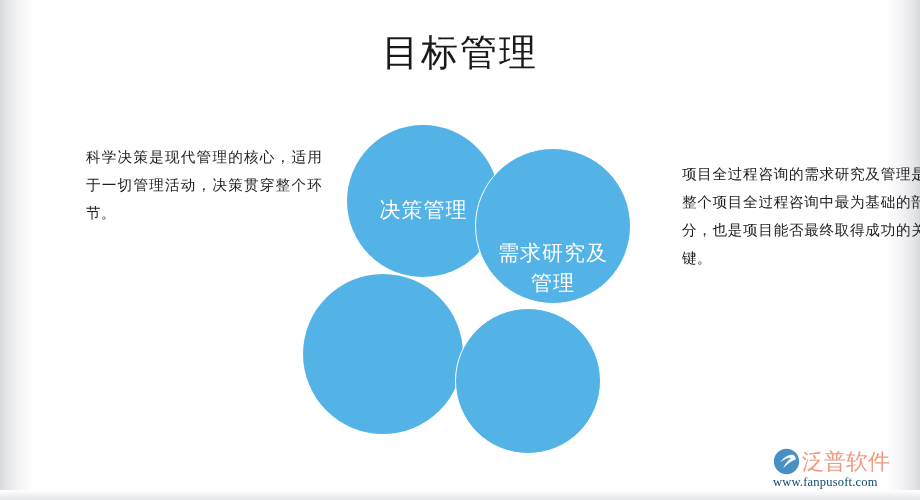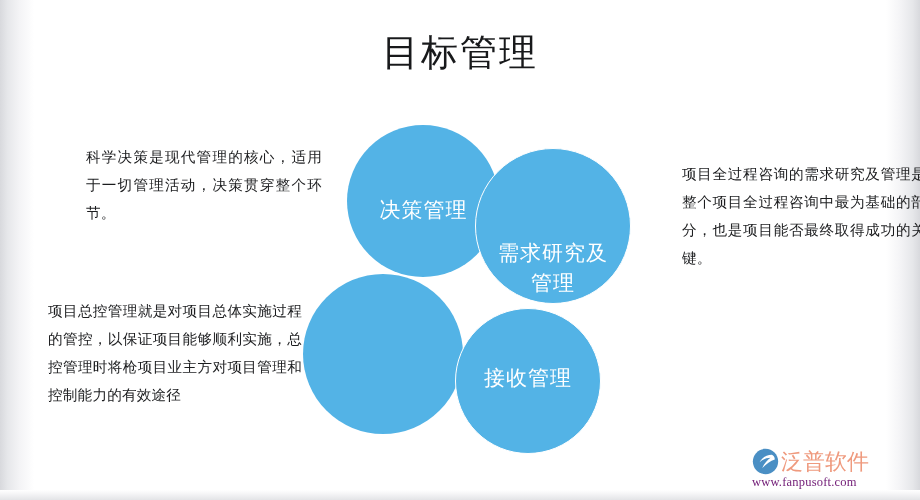--- a/index.html
+++ b/index.html
@@ -124,21 +124,21 @@
     text-justify: inter-ideograph;
   }
   #desc-tl { left: 86px;  top: 143px; width: 236px; }
   #desc-tr { left: 634px; top: 160px; width: 244px; margin-left: 48px; }
   #desc-bl { left: 48px;  top: 297px; width: 254px; }
   #desc-br { left: 630px; top: 355px; width: 248px; }
 
   
   .watermark {
     position: absolute;
-    left: 752px;
+    left: 773px;
     top: 447px;
     width: 128px;
     height: 46px;
   }
   .wm-row {
     display: flex;
     align-items: center;
     height: 28px;
   }
   .wm-mark {
@@ -151,21 +151,21 @@
     font-size: 22px;
     line-height: 27px;
     color: #ef9a7e;
     letter-spacing: 0px;
     white-space: nowrap;
   }
   .wm-url {
     margin-top: 0px;
     font-size: 12.5px;
     line-height: 15px;
-    color: #701a75;
+    color: #0c4a6e;
     letter-spacing: 0.2px;
     font-family: "Liberation Serif", "DejaVu Serif", serif;
     white-space: nowrap;
   }
 </style>
 </head>
 <body>
 
 <div class="slide">
 
@@ -177,26 +177,24 @@
 
   <div class="venn">
     <div class="circle" id="c-control"></div>
     <div class="circle" id="c-decision"></div>
     <div class="circle circle-outline" id="c-demand"></div>
     <div class="circle circle-outline" id="c-receive"></div>
 
     <div class="circle-label" id="lbl-decision">决策管理</div>
     <div class="circle-label" id="lbl-demand">需求研究及
 管理</div>
-    <div class="circle-label" id="lbl-receive">接收管理</div>
   </div>
 
   <div class="desc" id="desc-tl">科学决策是现代管理的核心，适用于一切管理活动，决策贯穿整个环节。</div>
   <div class="desc" id="desc-tr">项目全过程咨询的需求研究及管理是整个项目全过程咨询中最为基础的部分，也是项目能否最终取得成功的关键。</div>
-  <div class="desc" id="desc-bl">项目总控管理就是对项目总体实施过程的管控，以保证项目能够顺利实施，总控管理时将枪项目业主方对项目管理和控制能力的有效途径</div>
 
   <div class="watermark">
     <div class="wm-row">
       <svg class="wm-mark" viewBox="0 0 32 32">
         <path d="M16 1 C7.7 1 1 7.7 1 16 C1 24.3 7.7 31 16 31 C24.3 31 31 24.3 31 16 C31 7.7 24.3 1 16 1 Z" fill="#4a8fc4"></path>
         <path d="M23.5 8 C18 8 12 11 9 17 C13 13 18 11.5 22 11.5 C18.5 14 14.5 18 12 24 C17 18.5 22 15 27 13.5 C27 11 25.6 8.8 23.5 8 Z" fill="#ffffff"></path>
       </svg>
       <div class="wm-text">泛普软件</div>
     </div>
     <div class="wm-url">www.fanpusoft.com</div>

